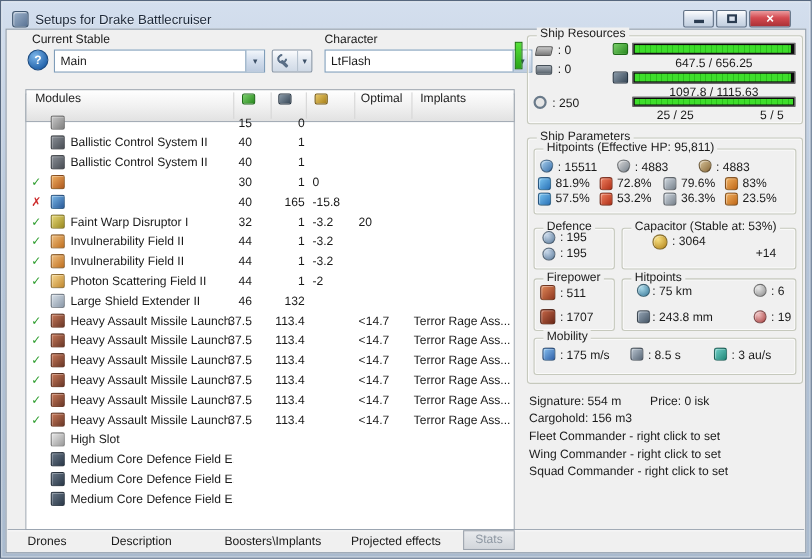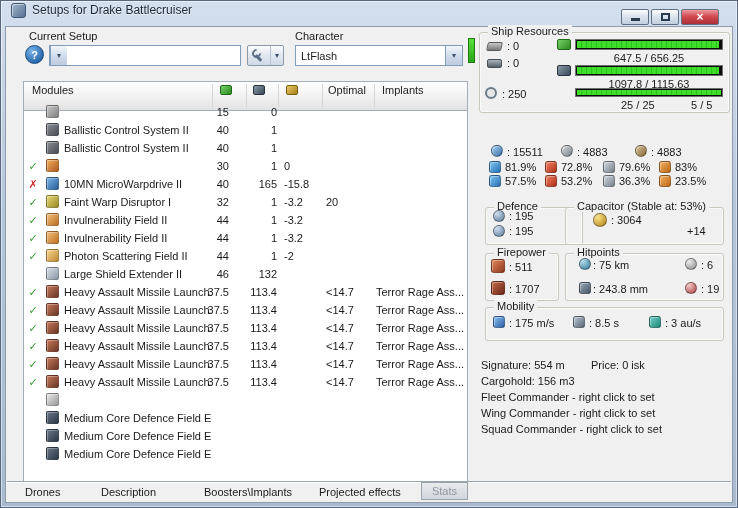--- a/index.html
+++ b/index.html
@@ -1,19 +1,19 @@
 <!DOCTYPE html>
 <html><head>
 <meta charset="utf-8">
 <style>
   *{box-sizing:border-box;margin:0;padding:0}
   html,body{width:738px;height:508px;overflow:hidden}
   body{font-family:"Liberation Sans","DejaVu Sans",sans-serif;font-size:11px;color:#1a1a1a;position:relative;background:#b6c6da}
   .win{position:absolute;inset:0;background:linear-gradient(180deg,#d4dfee,#b6c6da 40%,#a9bace);border:1px solid #56677e;box-shadow:inset 0 0 0 1px rgba(255,255,255,.5)}
-  .titlebar{position:absolute;left:2px;top:2px;right:2px;height:22px;display:flex;align-items:flex-start;gap:6px;padding:0 8px}
+  .titlebar{position:absolute;left:2px;top:2px;right:2px;height:22px;display:flex;align-items:flex-end;gap:6px;padding:0 8px}
   .appicon{width:15px;height:15px;border-radius:3px;background:linear-gradient(135deg,#9fb4cc,#5a7394);border:1px solid #425870;box-shadow:inset 1px 1px 0 rgba(255,255,255,.5)}
   .title{font-size:12px;color:#1c2737;text-shadow:0 1px 0 rgba(255,255,255,.6);white-space:nowrap}
   .winbtns{position:absolute;top:8px;right:18px;display:flex;gap:2px}
   .wbtn{width:28px;height:16px;border:1px solid #5f6f83;border-radius:2px;background:linear-gradient(180deg,#fdfdfe,#dbe3ee 45%,#c2cfdf);cursor:default}
   .wbtn.close{width:38px;background:linear-gradient(180deg,#eb9b9e,#d44a50 45%,#aa3036);color:#fff;font-weight:bold;font-size:12px;line-height:14px;text-align:center}
   .glyph-min{display:block;width:9px;height:3px;background:#2a3b50;margin:8px auto 0}
   .glyph-max{display:block;width:9px;height:8px;border:2px solid #2a3b50;margin:3px auto 0}
   .content{position:absolute;left:4px;right:4px;top:25px;bottom:4px;background:#f0f0f0;border:1px solid #8e9cab}
   .lbl{position:absolute;white-space:nowrap}
   .helpbtn{position:absolute;left:24px;top:44px;width:19px;height:19px;border-radius:50%;background:radial-gradient(circle at 35% 30%,#7ab4e8,#2a6ab0 70%,#1a4a88);color:#fff;font-weight:bold;text-align:center;line-height:19px;border:1px solid #1a4a80}
@@ -100,33 +100,34 @@
         <span class="glyph-min"></span>
       </div>
     <div class="wbtn">
         <span class="glyph-max"></span>
       </div>
     <div class="wbtn close"><span>×</span></div>
   </div>
 
   <div class="content"></div>
 
-  <span class="lbl" style="left:28px;top:29px">Current Setup</span>
+  <span class="lbl" style="left:28px;top:29px">Current Stable</span>
   <div class="helpbtn"><span>?</span></div>
   <div class="combo" style="left:48px;top:44px;width:192px">
+    <span class="cval">Main</span>
     <span class="cbtn">
         <span>▾</span>
       </span>
   </div>
   <div class="toolsbtn">
     <span class="wrench"></span>
     <span class="tarrow"><span>▾</span></span>
   </div>
   <span class="lbl" style="left:294px;top:29px">Character</span>
-  <div class="combo" style="left:294px;top:44px;width:168px">
+  <div class="combo" style="left:294px;top:44px;width:189px">
     <span class="cval">LtFlash</span>
     <span class="cbtn">
         <span>▾</span>
       </span>
   </div>
   <div class="charind"></div>
 
   <div class="gb" style="left:478px;top:31px;width:251px;height:81px">
     <span class="gl">Ship Resources</span>
   </div>
@@ -142,21 +143,21 @@
     </div>
   <span class="bartxt" style="left:574px;top:51px">647.5 / 656.25</span>
   <span class="ri ri-pg" style="left:556px;top:64px"></span>
   <div class="bar" style="left:574px;top:64px;width:148px">
       <div class="fl" style="width:98.4%"></div>
     </div>
   <span class="bartxt" style="left:574px;top:77px">1097.8 / 1115.63</span>
   <div class="bar" style="left:574px;top:87px;width:148px;height:9px">
       <div class="fl" style="width:100%"></div>
     </div>
-  <span class="lbl" style="left:620px;top:98px">25 / 25</span>
+  <span class="lbl" style="left:596px;top:98px">25 / 25</span>
   <span class="lbl" style="left:690px;top:98px">5 / 5</span>
 
   <div class="mtable"></div>
   <div class="thead">
     <span class="htxt" style="left:8px">Modules</span>
     <span class="hsep" style="left:188px"></span>
     <span class="ri ri-cpu" style="left:196px;top:3px;width:12px;height:10px"></span>
     <span class="hsep" style="left:222px"></span>
     <span class="ri ri-pg" style="left:229px;top:3px;width:12px;height:10px"></span>
     <span class="hsep" style="left:254px"></span>
@@ -201,21 +202,20 @@
     <span class="mic ic-dc"></span>
     <span class="mnum mcpu">30</span>
     <span class="mnum mpg">1</span>
     <span class="mnum mcap">0</span>
     <span class="mnum mopt"></span>
     <span class="mchg"></span>
   </div>
   <div class="mrow" style="top:174px">
     <span class="st r">✗</span>
     <span class="mic ic-mwd"></span>
-    <span class="mname">10MN MicroWarpdrive II</span>
     <span class="mnum mcpu">40</span>
     <span class="mnum mpg">165</span>
     <span class="mnum mcap">-15.8</span>
     <span class="mnum mopt"></span>
     <span class="mchg"></span>
   </div>
   <div class="mrow" style="top:192px">
     <span class="st g">✓</span>
     <span class="mic ic-wd"></span>
     <span class="mname">Faint Warp Disruptor I</span>
@@ -321,20 +321,21 @@
     <span class="mname">Heavy Assault Missile Launch...</span>
     <span class="mnum mcpu">37.5</span>
     <span class="mnum mpg">113.4</span>
     <span class="mnum mcap"></span>
     <span class="mnum mopt">&lt;14.7</span>
     <span class="mchg">Terror Rage Ass...</span>
   </div>
   <div class="mrow" style="top:390px">
     <span class="st"></span>
     <span class="mic ic-slot"></span>
+    <span class="mname">High Slot</span>
     <span class="mnum mcpu"></span>
     <span class="mnum mpg"></span>
     <span class="mnum mcap"></span>
     <span class="mnum mopt"></span>
     <span class="mchg"></span>
   </div>
   <div class="mrow" style="top:408px">
     <span class="st"></span>
     <span class="mic ic-rig"></span>
     <span class="mname">Medium Core Defence Field E...</span>
@@ -358,20 +359,26 @@
     <span class="st"></span>
     <span class="mic ic-rig"></span>
     <span class="mname">Medium Core Defence Field E...</span>
     <span class="mnum mcpu"></span>
     <span class="mnum mpg"></span>
     <span class="mnum mcap"></span>
     <span class="mnum mopt"></span>
     <span class="mchg"></span>
   </div>
 
+  <div class="gb" style="left:478px;top:124px;width:251px;height:224px">
+    <span class="gl">Ship Parameters</span>
+  </div>
+  <div class="gb" style="left:484px;top:134px;width:239px;height:60px">
+    <span class="gl">Hitpoints (Effective HP: 95,811)</span>
+  </div>
   <span class="pi pi-shield" style="left:490px;top:144px"></span>
   <span class="lbl" style="left:506px;top:145px">: 15511</span>
   <span class="pi pi-armor" style="left:560px;top:144px"></span>
   <span class="lbl" style="left:576px;top:145px">: 4883</span>
   <span class="pi pi-hull" style="left:634px;top:144px"></span>
   <span class="lbl" style="left:650px;top:145px">: 4883</span>
   <span class="pi rs-em" style="left:488px;top:160px"></span>
   <span class="lbl" style="left:504px;top:160px">81.9%</span>
   <span class="pi rs-th" style="left:544px;top:160px"></span>
   <span class="lbl" style="left:560px;top:160px">72.8%</span>
@@ -381,21 +388,21 @@
   <span class="lbl" style="left:674px;top:160px">83%</span>
   <span class="pi rs-em" style="left:488px;top:174px"></span>
   <span class="lbl" style="left:504px;top:174px">57.5%</span>
   <span class="pi rs-th" style="left:544px;top:174px"></span>
   <span class="lbl" style="left:560px;top:174px">53.2%</span>
   <span class="pi rs-kin" style="left:602px;top:174px"></span>
   <span class="lbl" style="left:618px;top:174px">36.3%</span>
   <span class="pi rs-exp" style="left:658px;top:174px"></span>
   <span class="lbl" style="left:674px;top:174px">23.5%</span>
 
-  <div class="gb" style="left:484px;top:206px;width:98px;height:38px">
+  <div class="gb" style="left:484px;top:206px;width:74px;height:38px">
     <span class="gl">Defence</span>
   </div>
   <span class="pi pi-def" style="left:492px;top:209px"></span>
   <span class="lbl" style="left:508px;top:209px">: 195</span>
   <span class="pi pi-def" style="left:492px;top:224px"></span>
   <span class="lbl" style="left:508px;top:224px">: 195</span>
 
   <div class="gb" style="left:564px;top:206px;width:159px;height:38px">
     <span class="gl">Capacitor (Stable at: 53%)</span>
   </div>

